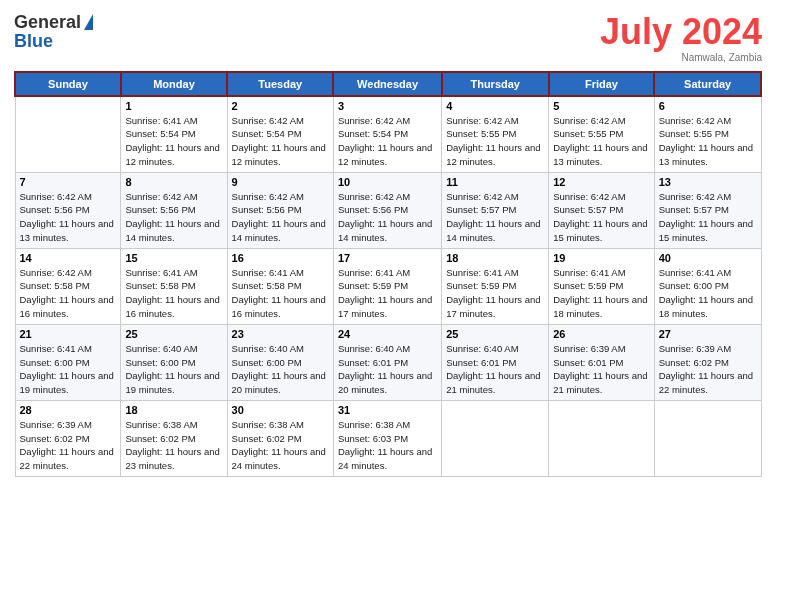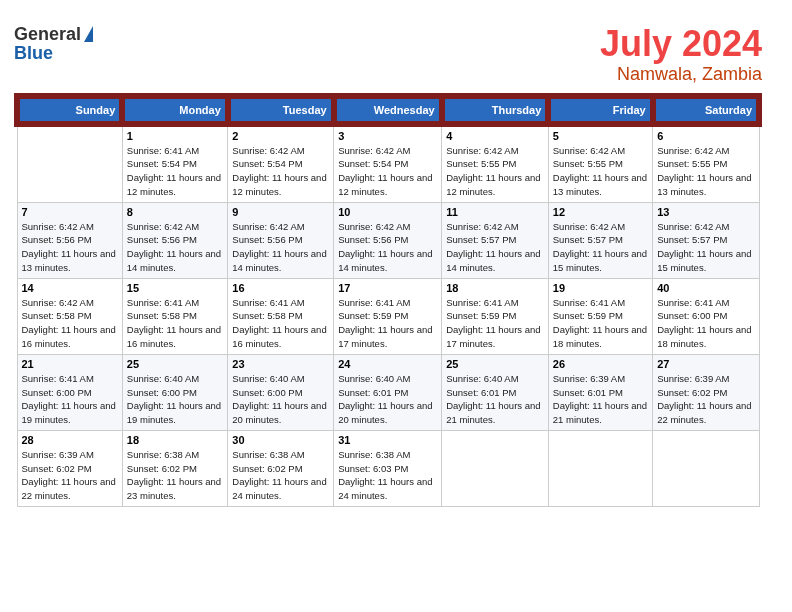--- a/index.html
+++ b/index.html
@@ -6,21 +6,21 @@
     body {
       font-family: Arial, sans-serif;
       background: #fff;
       width: 792px;
       height: 612px;
       overflow: hidden;
     }
     .page {
       width: 776px;
       height: 612px;
-      padding: 24px 14px;
+      padding: 12px 14px;
       background: #fff;
     }
     .header {
       display: flex;
       justify-content: space-between;
       align-items: flex-start;
       margin-bottom: 8px;
     }
     .logo {
       display: flex;
@@ -30,36 +30,36 @@
     .title-area {
       text-align: right;
     }
     .month-title {
       font-size: 36px;
       font-weight: bold;
       color: #ef4444;
       line-height: 1.1;
     }
     .subtitle {
-      font-size: 18px;
-      color: #c2410c;
+      font-size: 10px;
+      color: #737373;
     }
     .calendar-table {
       width: 100%;
       border-collapse: collapse;
       font-size: 10.5px;
     }
     .calendar-table th {
       background-color: #2a6bbf;
       color: #fff;
       padding: 5px 4px;
-      text-align: right;
+      text-align: center;
       font-size: 11px;
       font-weight: bold;
-      border: 6px solid #7f1d1d;
+      border: 2px solid #7f1d1d;
     }
     .calendar-table td {
       border: 1px solid #ccc;
       vertical-align: top;
       padding: 3px 4px;
       width: 113px;
       min-height: 80px;
       background: #fff;
     }
     .calendar-table tr:nth-child(even) td {

